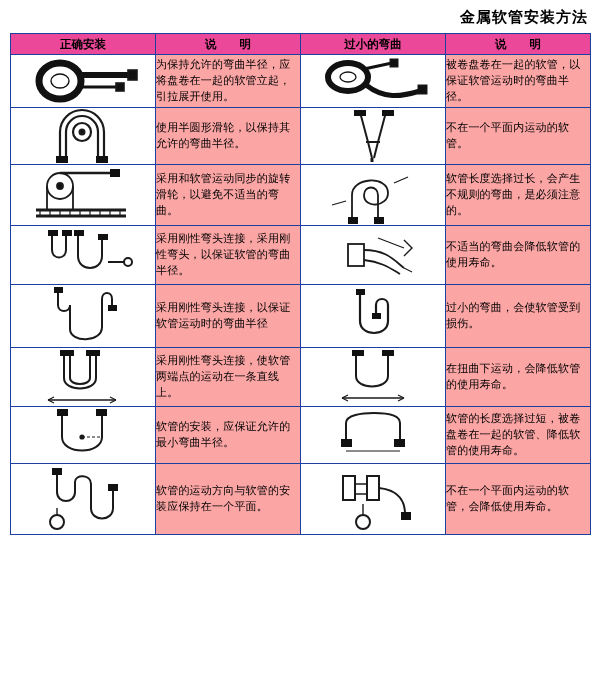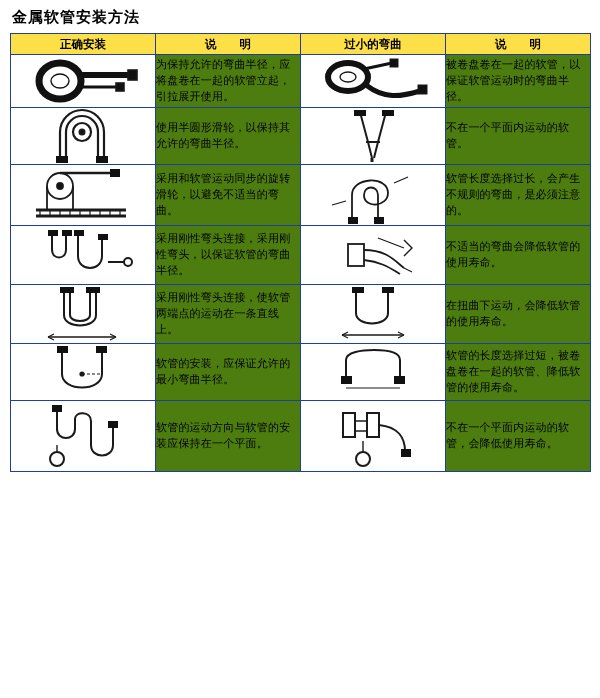--- a/index.html
+++ b/index.html
@@ -20,48 +20,49 @@
     height: 698px;
     box-sizing: border-box;
     padding: 6px 10px 4px 10px;
   }
   .title {
     font-size: 15px;
     font-weight: bold;
     letter-spacing: 1px;
     padding: 2px 2px 6px 2px;
     color: #000;
+    text-align: right;
   }
   table.main {
     border-collapse: collapse;
     width: 580px;
     table-layout: fixed;
     border: 1px solid #1d3fa0;
   }
   table.main td, table.main th {
     border: 1px solid #1d3fa0;
     padding: 0;
     vertical-align: middle;
   }
   thead th {
-    background: #fde047;
+    background: #ec4899;
     font-size: 11.5px;
     font-weight: bold;
     height: 20px;
     color: #000;
     text-align: center;
   }
   td.img-cell {
     background: #ffffff;
     text-align: center;
     vertical-align: middle;
     padding: 2px 0;
   }
   td.txt-cell {
-    background: #4d7c0f;
+    background: #fca5a5;
     font-size: 11px;
     line-height: 1.45;
     padding: 4px 5px;
     text-align: left;
     vertical-align: middle;
     letter-spacing: 0.2px;
   }
   .col-img { width: 145px; }
   .col-txt { width: 145px; }
   svg { display: block; margin: 0 auto; }
@@ -204,20 +205,44 @@
               <path d="M56 34 C74 36 82 42 92 48"></path>
               <path d="M96 14 L104 22 L96 30" stroke-width="1.4"></path>
               <path d="M70 12 L96 22" stroke-width="1.2"></path>
               <path d="M96 42 L104 46" stroke-width="1.2"></path>
             </g>
           </svg>
         </td>
         <td class="txt-cell">不适当的弯曲会降低软管的使用寿命。</td>
       </tr>
 
+      <tr>
+        <td class="img-cell">
+          <svg width="130" height="62" viewBox="0 0 130 62">
+            <g class="ink" stroke="#111" stroke-width="2">
+              <path d="M40 6 L40 20 C40 28 52 28 52 20"></path>
+              <path d="M52 20 L52 44 C52 58 84 58 84 42 L84 14"></path>
+              <path d="M84 14 C84 6 94 6 94 14 L94 22"></path>
+              <rect x="36" y="2" width="9" height="6" fill="#111" stroke="none"></rect>
+              <rect x="90" y="20" width="9" height="6" fill="#111" stroke="none"></rect>
+            </g>
+          </svg>
+        </td>
+        <td class="txt-cell">采用刚性弯头连接，以保证软管运动时的弯曲半径</td>
+        <td class="img-cell">
+          <svg width="130" height="62" viewBox="0 0 130 62">
+            <g class="ink" stroke="#111" stroke-width="2.2">
+              <path d="M52 8 L52 36 C52 52 80 52 80 36 L80 20 C80 12 68 12 68 20 L68 30"></path>
+              <rect x="48" y="4" width="9" height="6" fill="#111" stroke="none"></rect>
+              <rect x="64" y="28" width="9" height="6" fill="#111" stroke="none"></rect>
+            </g>
+          </svg>
+        </td>
+        <td class="txt-cell">过小的弯曲，会使软管受到损伤。</td>
+      </tr>
 
       <tr>
         <td class="img-cell">
           <svg width="130" height="58" viewBox="0 0 130 58">
             <g class="ink" stroke="#111" stroke-width="2">
               <path d="M46 6 L46 30 C46 44 78 44 78 30 L78 6"></path>
               <path d="M52 6 L52 30 C52 38 72 38 72 30 L72 6"></path>
               <rect x="42" y="2" width="14" height="6" fill="#111" stroke="none"></rect>
               <rect x="68" y="2" width="14" height="6" fill="#111" stroke="none"></rect>
               <path d="M30 52 L98 52" stroke-width="1.4"></path>

